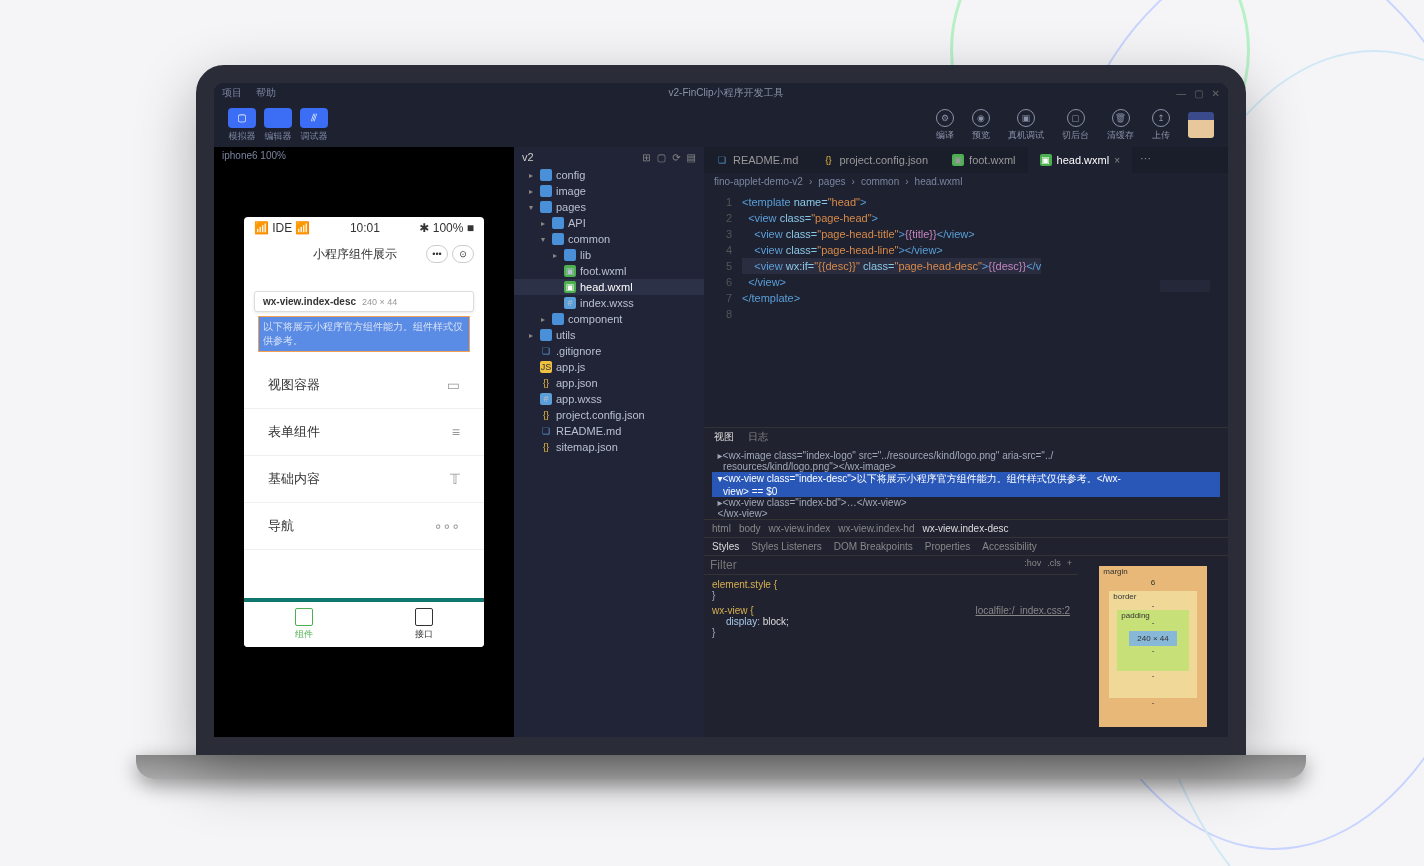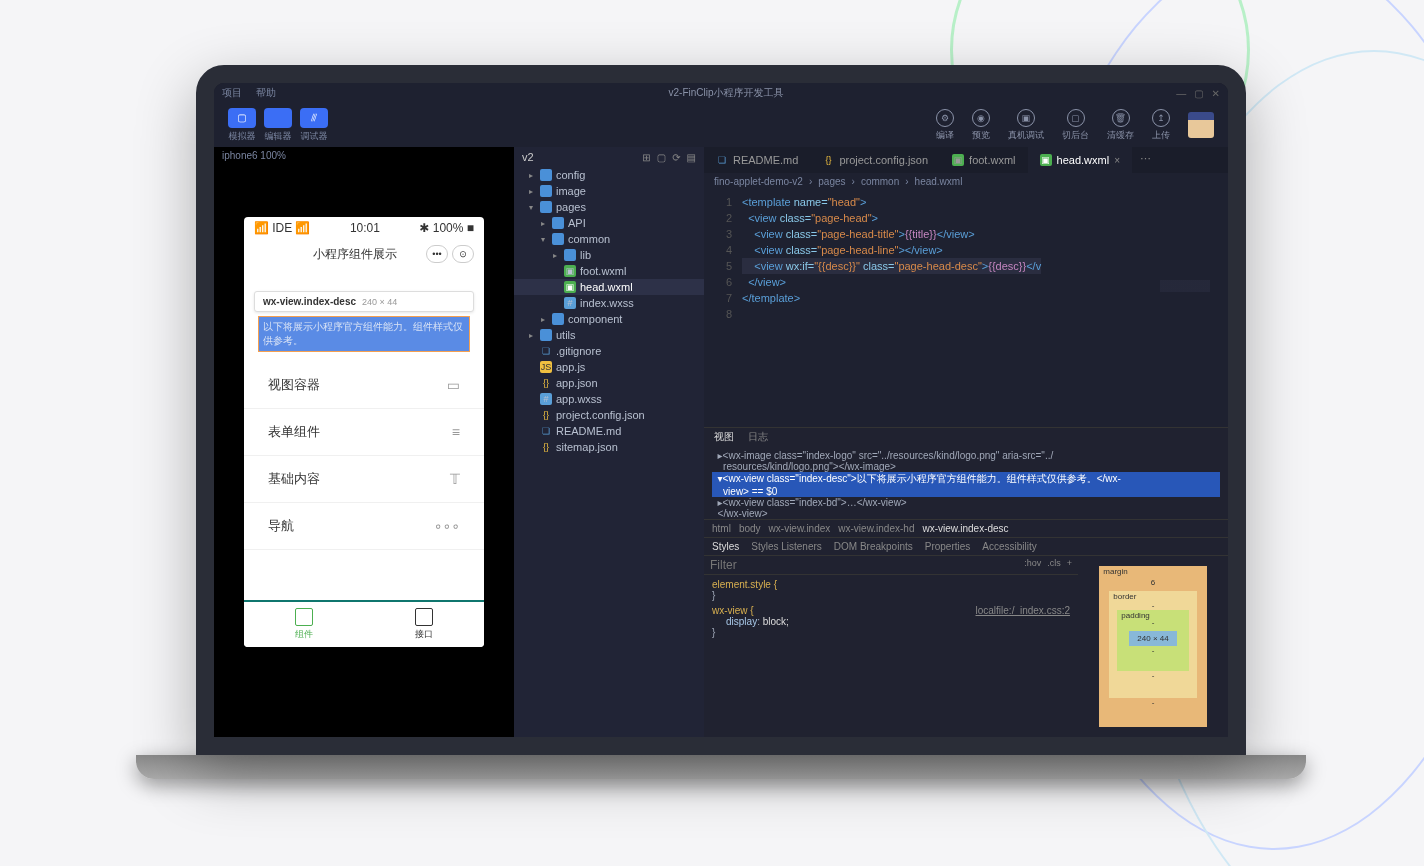--- a/index.html
+++ b/index.html
@@ -48,21 +48,21 @@
 .phone-status { display: flex; justify-content: space-between; padding: 4px 10px; font-size: 12px; }
 .phone-header { display: flex; align-items: center; justify-content: space-between; padding: 6px 10px; }
 .phone-title { flex: 1; text-align: center; font-size: 12px; font-weight: 500; }
 .phone-actions { display: flex; gap: 4px; }
 .phone-action-btn { width: 22px; height: 18px; border: 1px solid #ccc; border-radius: 10px; display: flex; align-items: center; justify-content: center; font-size: 9px; }
 .phone-body { padding: 0; }
 .inspect-tip { margin: 8px 10px 4px; padding: 4px 8px; background: #fff; border: 1px solid #ddd; border-radius: 3px; font-size: 10px; display: flex; align-items: center; gap: 6px; box-shadow: 0 1px 3px rgba(0,0,0,0.1); }
 .inspect-size { color: #999; font-size: 9px; }
 .highlight-box { margin: 4px 14px 10px; height: 36px; background: #5a8be5; border: 1px solid #f5a050; color: #d8e2f5; font-size: 10px; padding: 4px; display: flex; align-items: center; }
 .list-item { display: flex; justify-content: space-between; align-items: center; padding: 14px 24px; border-bottom: 1px solid #f0f0f0; font-size: 13px; color: #333; }
-.phone-tabbar { display: flex; border-top: 2px solid #0f766e; position: absolute; bottom: 0; width: 240px; background: #fff; }
+.phone-tabbar { display: flex; border-top: 4px solid #0f766e; position: absolute; bottom: 0; width: 240px; background: #fff; }
 .tab-item { flex: 1; display: flex; flex-direction: column; align-items: center; padding: 6px; gap: 2px; font-size: 9px; }
 .tab-item.active { color: #4caf50; }
 .tab-icon { width: 18px; height: 18px; border: 1.5px solid currentColor; border-radius: 2px; }
 
 
 .tree-panel { width: 190px; background: #212436; display: flex; flex-direction: column; }
 .tree-header { display: flex; justify-content: space-between; align-items: center; padding: 4px 8px; font-size: 11px; color: #ccc; }
 .tree-header-icons { display: flex; gap: 6px; color: #888; font-size: 10px; }
 .tree { flex: 1; overflow: auto; font-size: 11px; }
 .tree-item { display: flex; align-items: center; gap: 4px; padding: 2px 4px; color: #b8c0d0; cursor: pointer; white-space: nowrap; }

